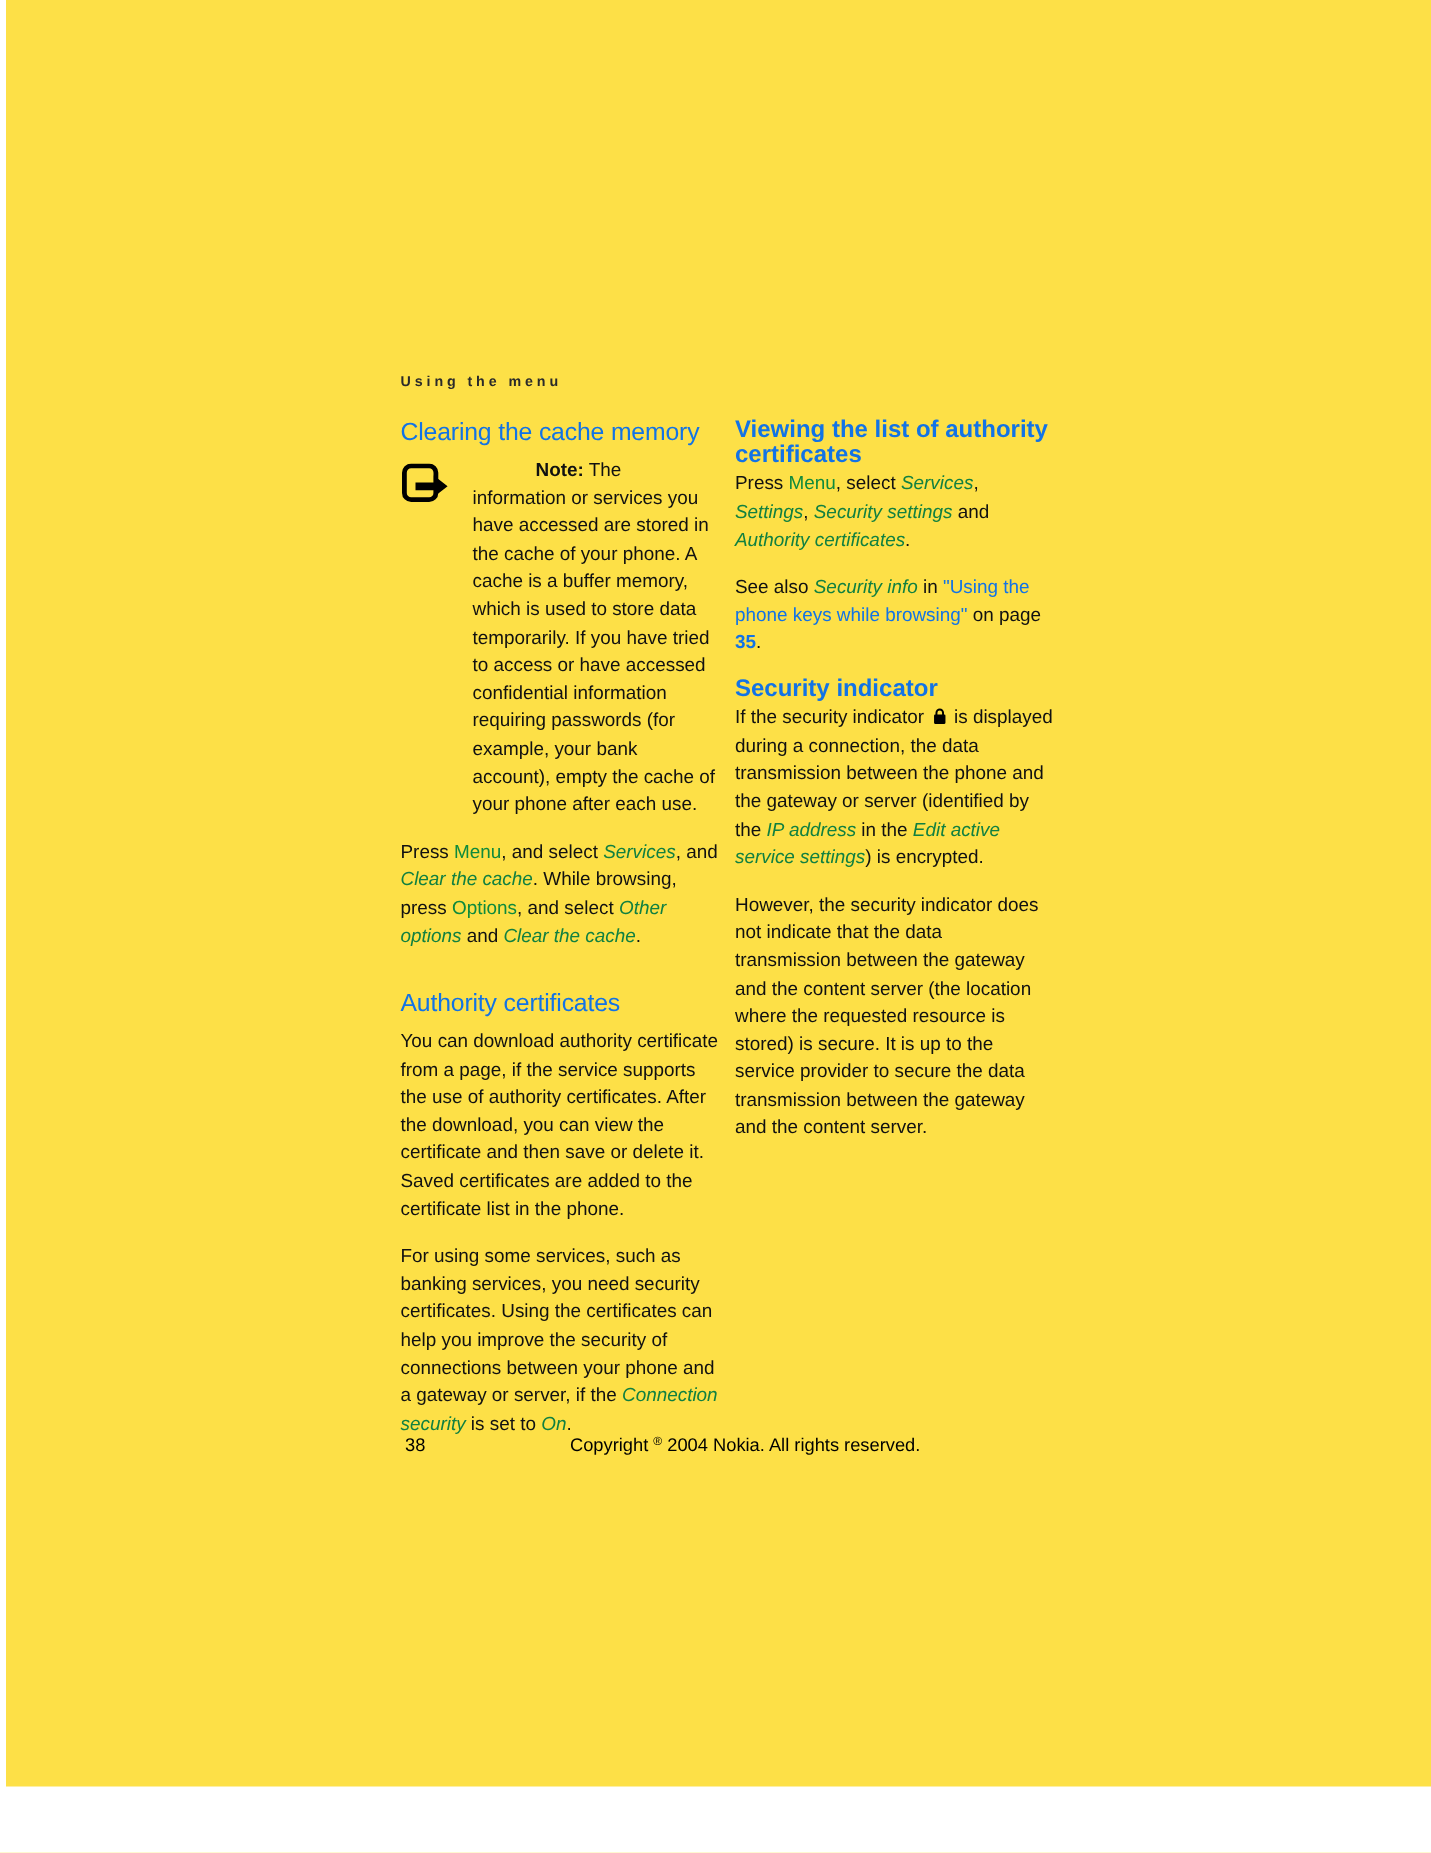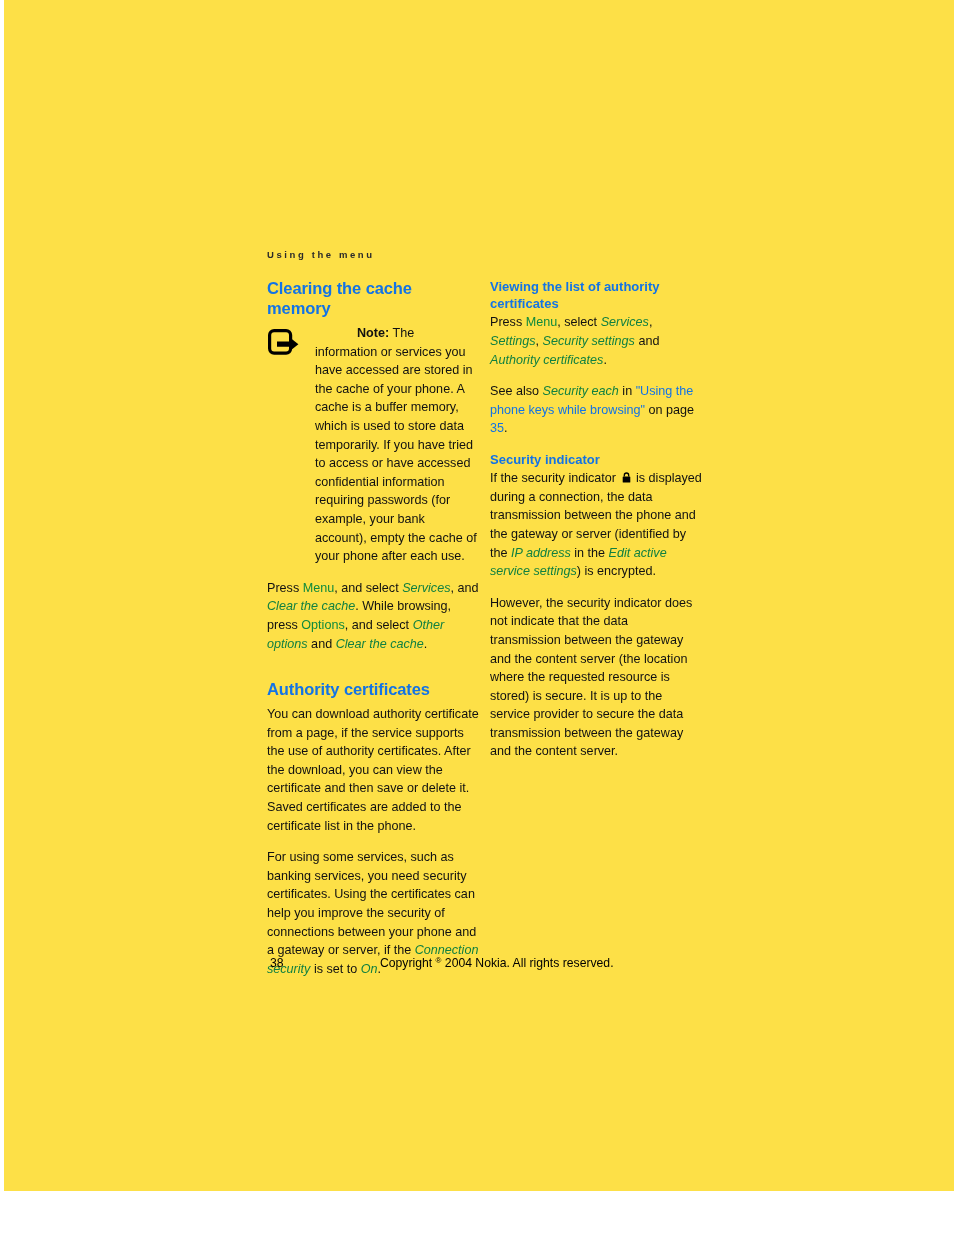--- a/index.html
+++ b/index.html
@@ -45,27 +45,27 @@
     line-height: 18.6px;
     color: #111111;
     text-align: left;
   }
   .col-left  { left: 263px; }
   .col-right { left: 486px; }
 
   h1.sec-title {
     font-size: 16.5px;
     line-height: 20px;
-    font-weight: 700;
+    font-weight: 400;
     color: #1273e6;
     margin: 0 0 6px 0;
     letter-spacing: -0.1px;
   }
   h2.sub-title {
-    font-size: 13px;
+    font-size: 16px;
     line-height: 17.2px;
     font-weight: 700;
     color: #1273e6;
     margin: 0 0 1px 0;
   }
   p {
     margin: 0 0 13px 0;
   }
 
   
@@ -80,21 +80,21 @@
     left: 1px;
     top: 5px;
     width: 40px;
     height: 26px;
   }
   .note-label { font-weight: 700; padding-left: 42px; }
 
   .gi { font-style: italic; color: #118040; }   
   .gb { font-weight: 400; color: #0f8a3c; }     
   .xref { color: #1273e6; }                     
-  .pg   { color: #1273e6; }
+  .pg   { color: #1273e6; font-weight: bold; }
 
   .lock-icon {
     display: inline-block;
     vertical-align: -1px;
     width: 9px;
     height: 11px;
     margin: 0 2px;
   }
 
   
@@ -139,21 +139,21 @@
     <p><span>For using some services, such as banking services, you need security certificates. Using the certificates can help you improve the security of connections between your phone and a gateway or server, if the </span><span class="gi">Connection security</span><span> is set to </span><span class="gi">On</span><span>.</span></p>
   </div>
 
   <div class="col col-right">
 
 
     <h2 class="sub-title">Viewing the list of authority certificates</h2>
 
     <p><span>Press </span><span class="gb">Menu</span><span>, select </span><span class="gi">Services</span><span>, </span><span class="gi">Settings</span><span>, </span><span class="gi">Security settings</span><span> and </span><span class="gi">Authority certificates</span><span>.</span></p>
 
-    <p><span>See also </span><span class="gi">Security each</span><span> in </span><span class="xref">"Using the phone keys while browsing"</span><span> on page </span><span class="pg">35</span><span>.</span></p>
+    <p><span>See also </span><span class="gi">Security info</span><span> in </span><span class="xref">"Using the phone keys while browsing"</span><span> on page </span><span class="pg">35</span><span>.</span></p>
 
     <h2 class="sub-title">Security indicator</h2>
 
     <p><span>If the security indicator </span><span class="lock-icon"><svg viewBox="0 0 9 11" width="9" height="11" xmlns="http://www.w3.org/2000/svg">
           <path d="M2.3 4.6 V3.2 a2.2 2.2 0 0 1 4.4 0 V4.6" fill="none" stroke="#000" stroke-width="1.3"></path>
           <rect x="0.7" y="4.4" width="7.6" height="6.2" rx="0.7" ry="0.7" fill="#000"></rect>
         </svg></span><span> is displayed during a connection, the data transmission between the phone and the gateway or server (identified by the </span><span class="gi">IP address</span><span> in the </span><span class="gi">Edit active service settings</span><span>) is encrypted.</span></p>
 
     <p>However, the security indicator does not indicate that the data transmission between the gateway and the content server (the location where the requested resource is stored) is secure. It is up to the service provider to secure the data transmission between the gateway and the content server.</p>
   </div>

